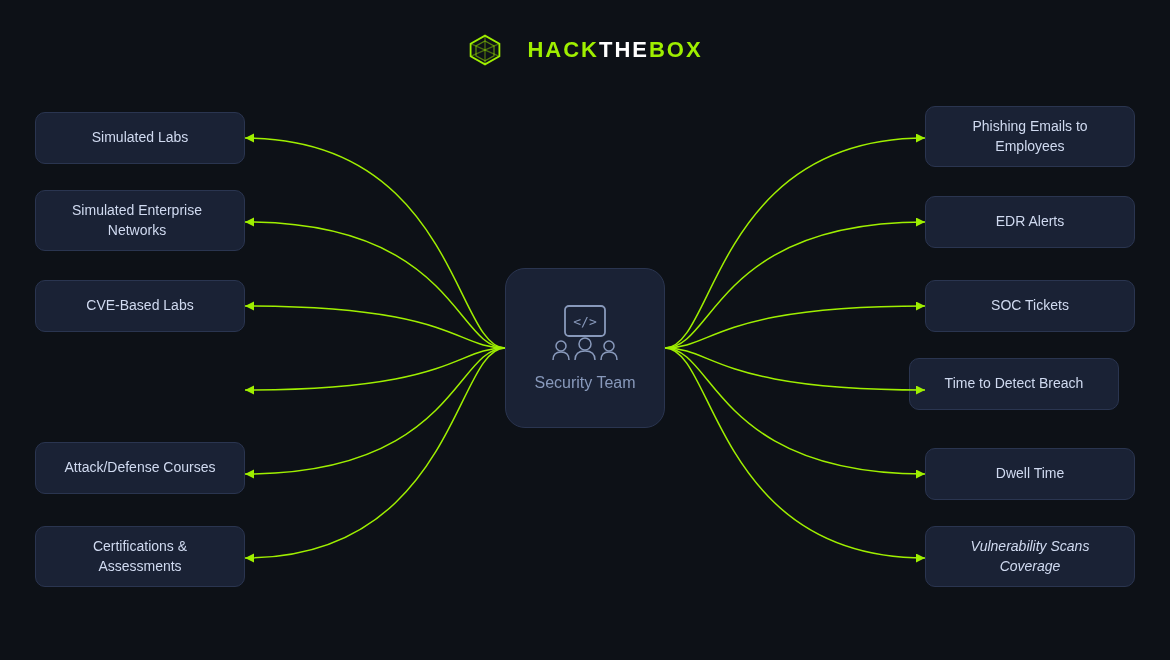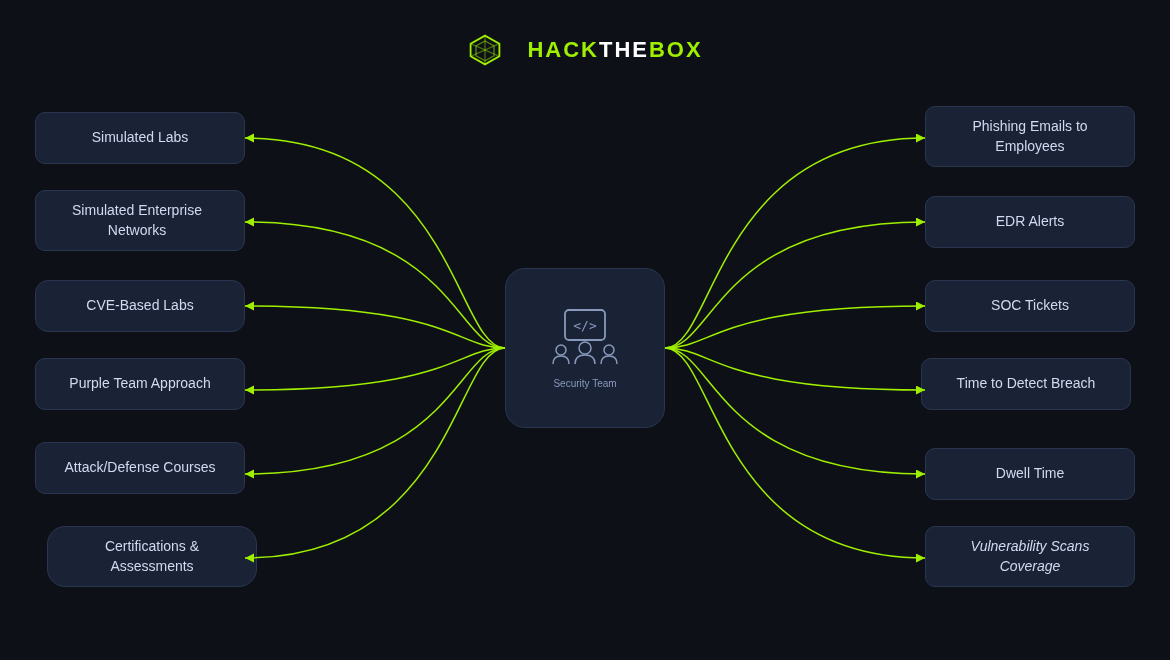--- a/index.html
+++ b/index.html
@@ -67,21 +67,21 @@
       justify-content: center;
       gap: 10px;
       z-index: 10;
     }
 
     .center-box .icon-area {
       color: #8899bb;
     }
 
     .center-box .label {
-      font-size: 10px;
+      font-size: 16px;
       color: #8899bb;
       text-align: right;
     }
 
     
     .node-box {
       position: absolute;
       width: 210px;
       min-height: 52px;
       background: #1a2235;
@@ -185,49 +185,46 @@
   </div>
 
   <div class="node-box" style="left: 0px; top: calc(50% - 210px - 26px);">
     <span>Simulated Labs</span>
   </div>
 
   <div class="node-box" style="left: 0px; top: calc(50% - 126px - 32px); padding-left: 8px;">
     <span>Simulated Enterprise Networks</span>
   </div>
 
-  <div class="node-box" style="left: 0px; top: calc(50% - 42px - 26px); border-radius: 13px;">
+  <div class="node-box" style="left: 0px; top: calc(50% - 42px - 26px);">
     <span>CVE-Based Labs</span>
   </div>
 
-  <div class="node-box" style="left: 0px; top: calc(50% + 42px - 32px);">
-    <span>Purple Team Approach</span>
-  </div>
 
   <div class="node-box" style="left: 0px; top: calc(50% + 126px - 32px);">
     <span>Attack/Defense Courses</span>
   </div>
 
-  <div class="node-box" style="left: 12px; top: calc(50% + 210px - 32px); border-radius: 18px;">
+  <div class="node-box" style="left: 0px; top: calc(50% + 210px - 32px);">
     <span>Certifications &amp; Assessments</span>
   </div>
 
   <div class="node-box" style="right: 0px; top: calc(50% - 210px - 32px);">
     <span>Phishing Emails to Employees</span>
   </div>
 
   <div class="node-box" style="right: 0px; top: calc(50% - 126px - 26px);">
     <span>EDR Alerts</span>
   </div>
 
   <div class="node-box" style="right: 0px; top: calc(50% - 42px - 26px);">
     <span>SOC Tickets</span>
   </div>
 
-  <div class="node-box" style="right: 4px; top: calc(50% + 42px - 32px);">
+  <div class="node-box" style="right: 16px; top: calc(50% + 42px - 32px);">
     <span>Time to Detect Breach</span>
   </div>
 
   <div class="node-box" style="right: 0px; top: calc(50% + 126px - 26px);">
     <span>Dwell Time</span>
   </div>
 
   <div class="node-box" style="right: 0px; top: calc(50% + 210px - 32px); font-style: italic;">
     <span>Vulnerability Scans Coverage</span>
   </div>

